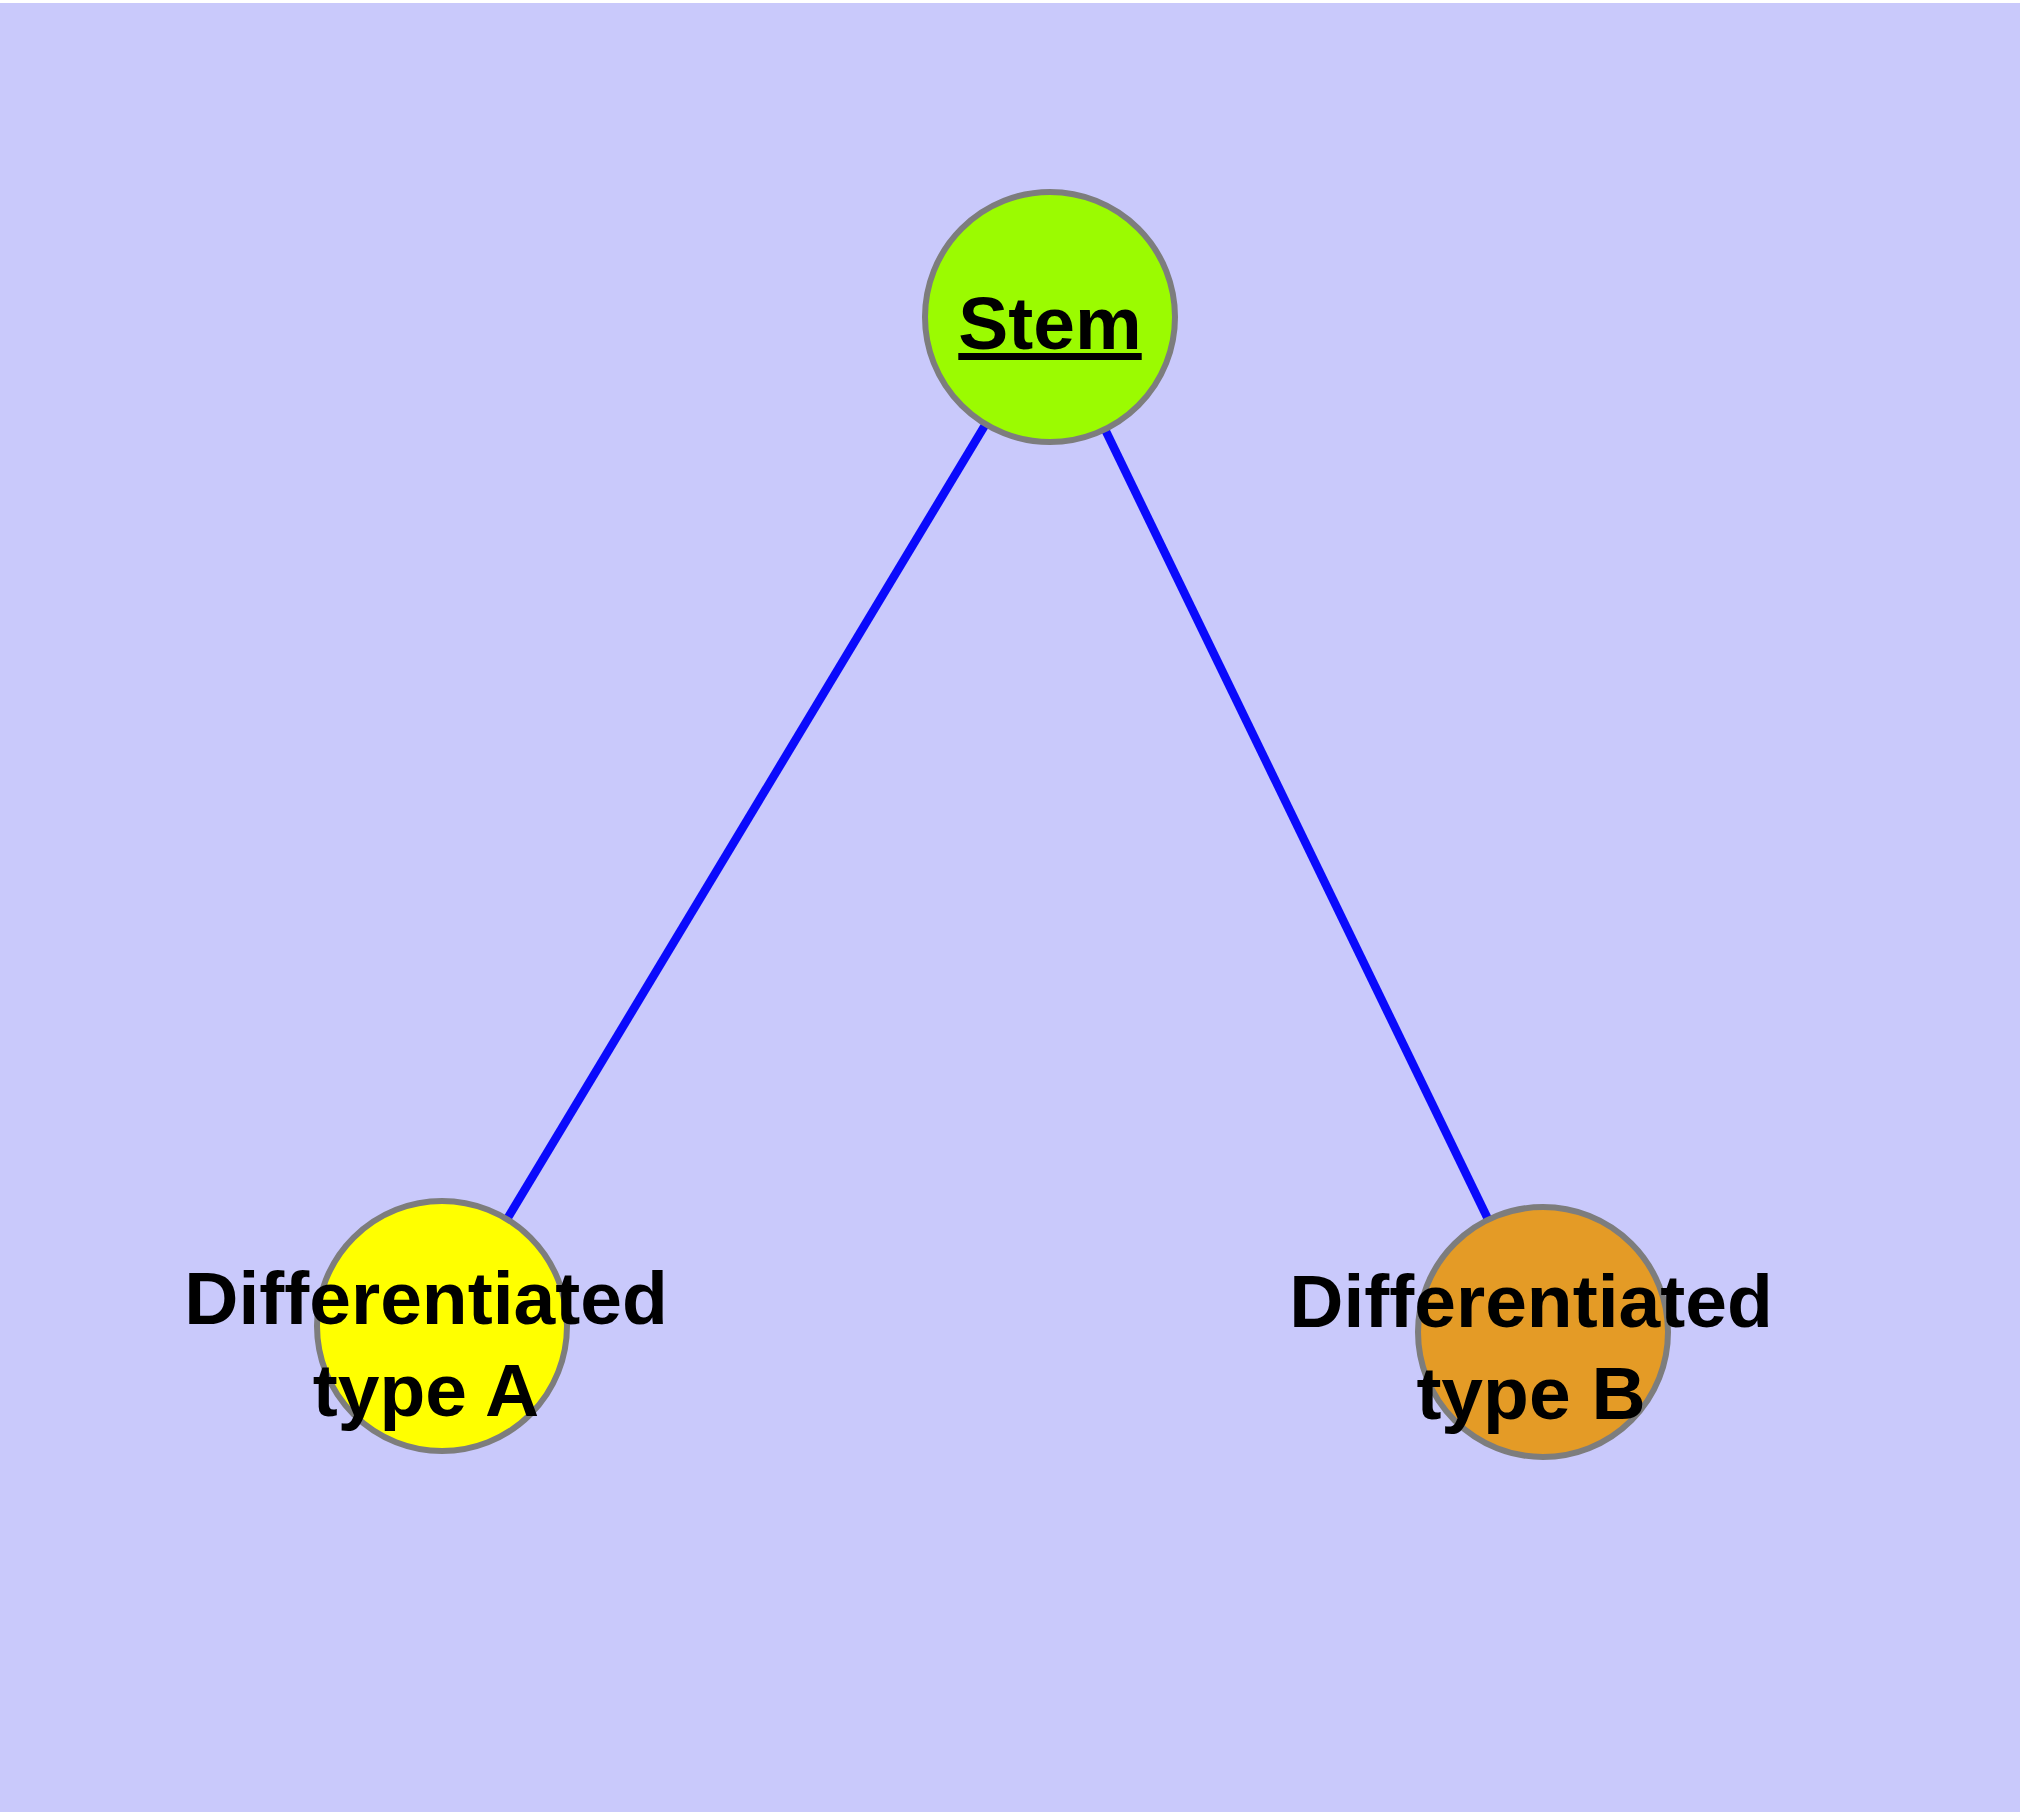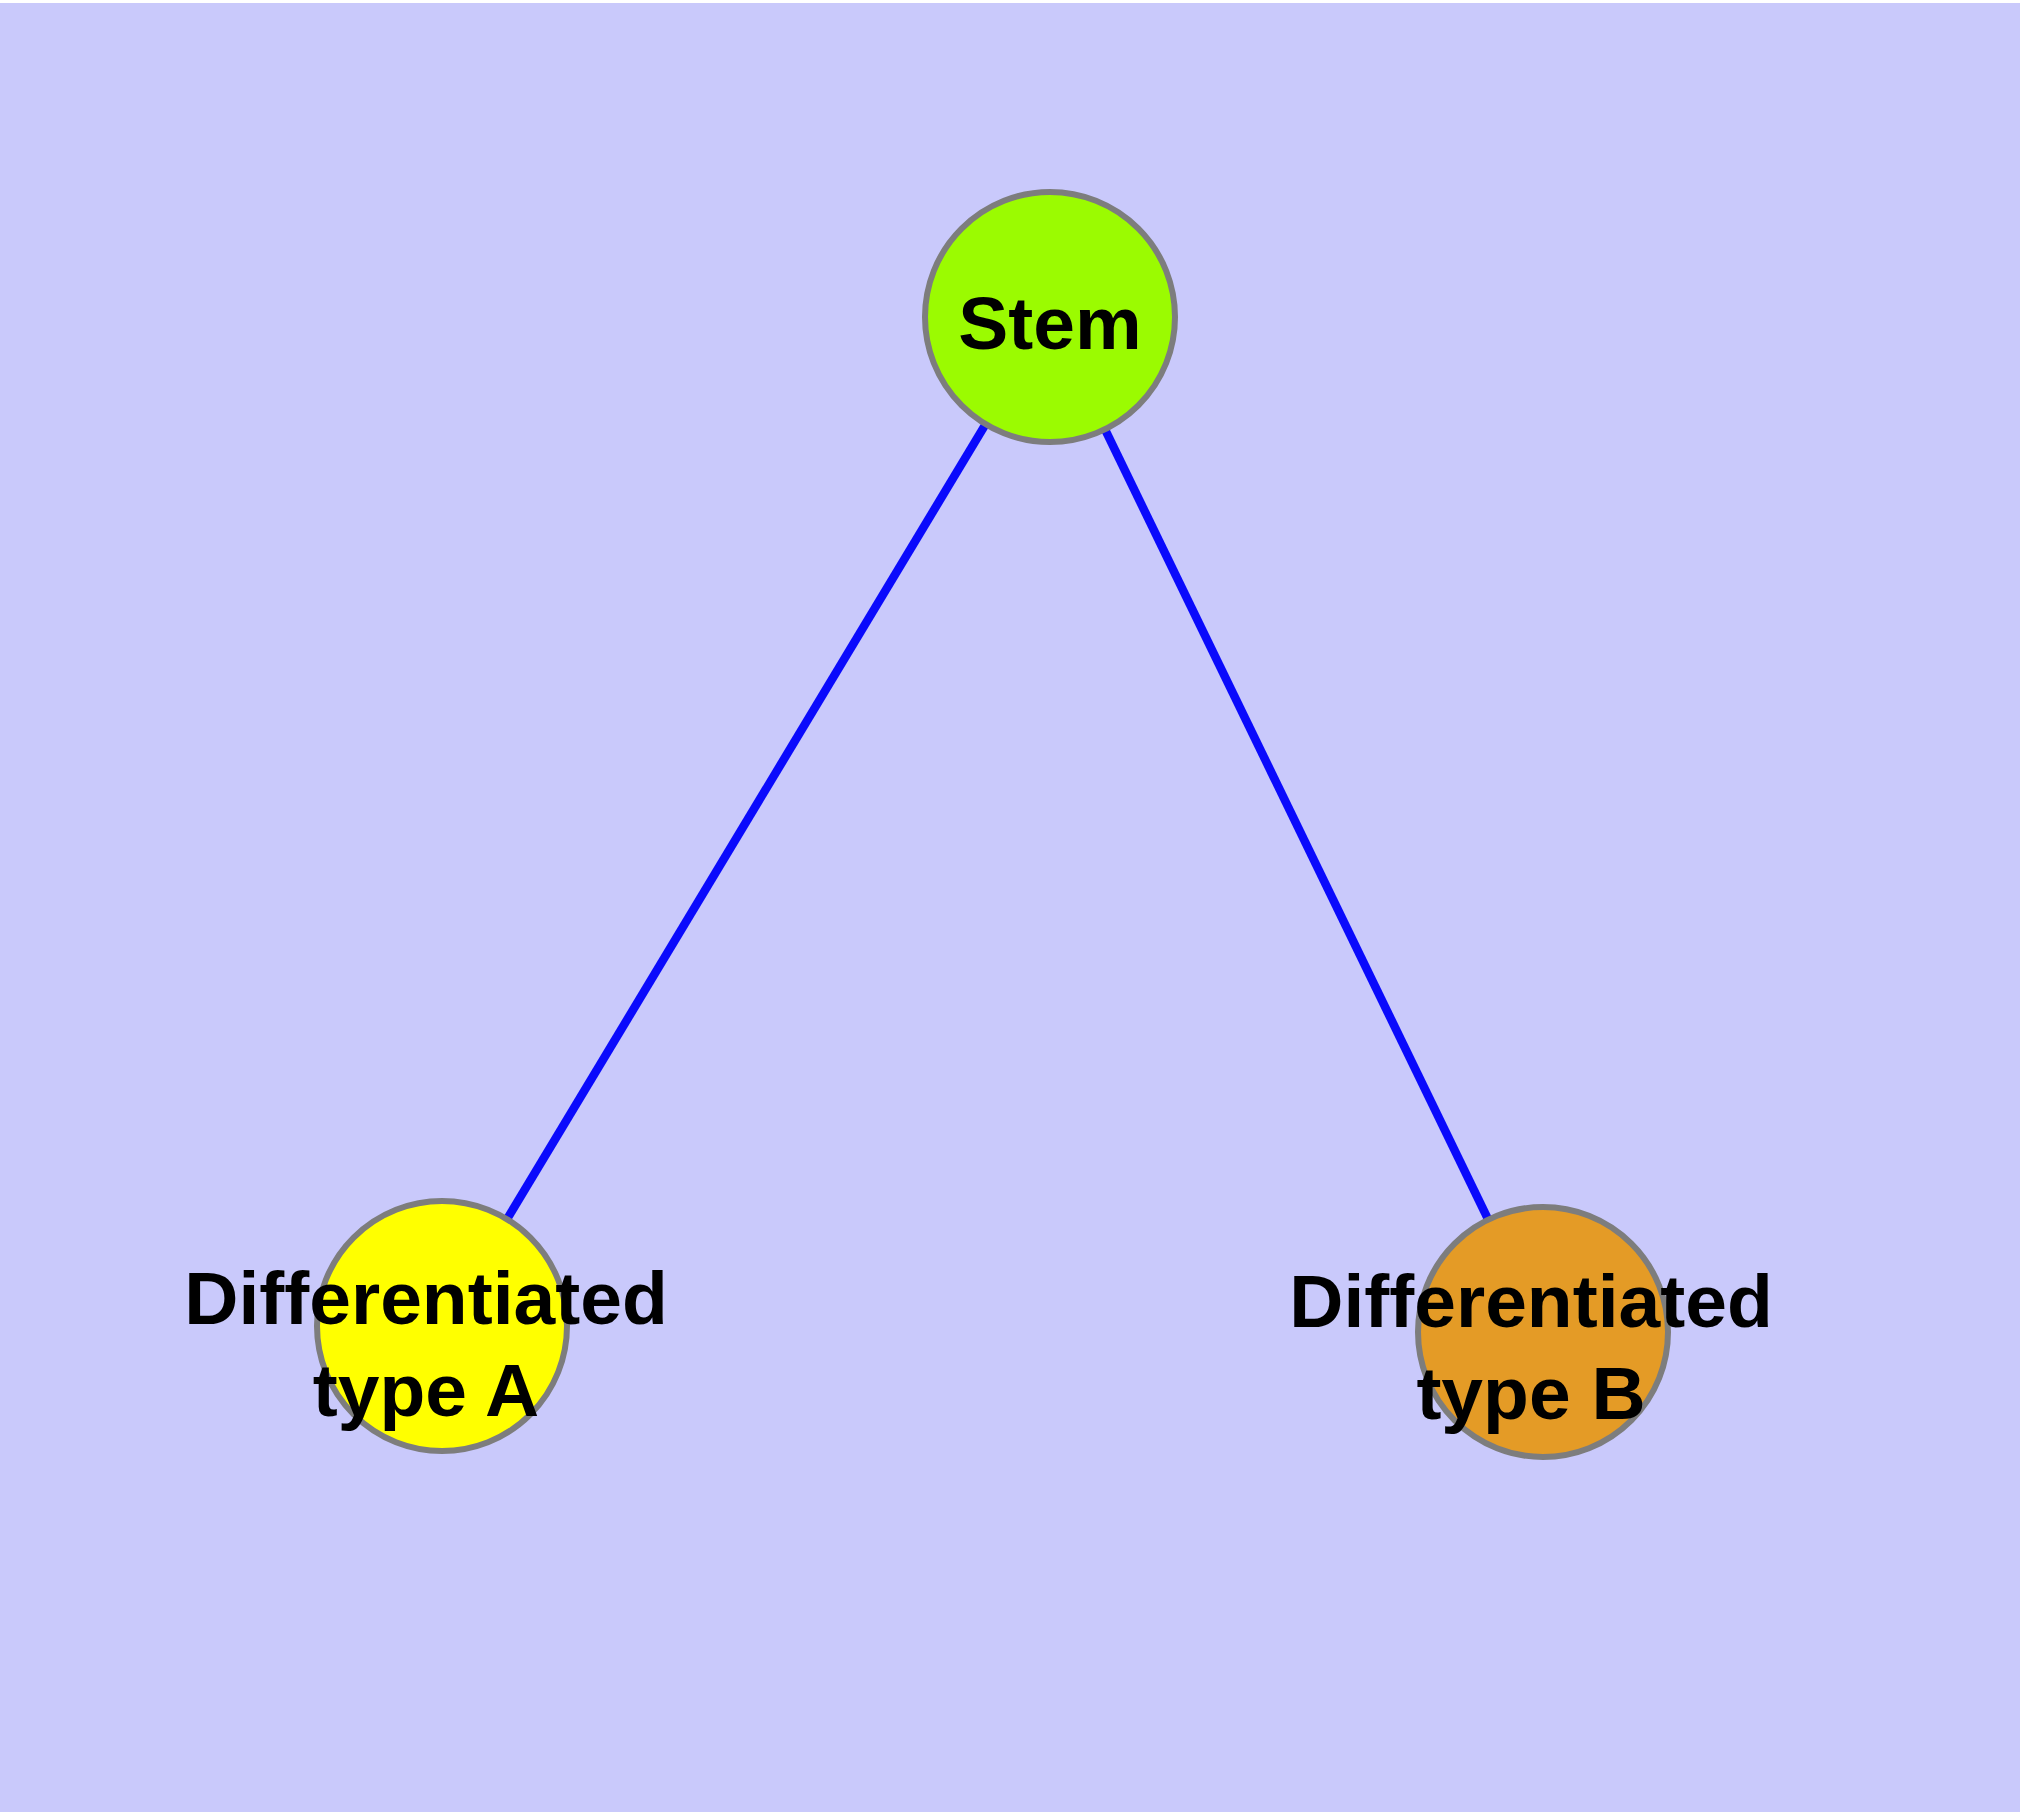--- a/index.html
+++ b/index.html
@@ -47,21 +47,21 @@
     transform: translate(-50%, -50%);
     color: #000000;
     font-size: 75px;
     line-height: 92px;
     font-weight: bold;
     text-align: center;
     white-space: pre-line;
     width: 763px;
     pointer-events: none;
   }
-  .label-stem { left: 1050px; top: 320px;  }
+  .label-stem { left: 1050px; top: 320px; text-decoration: underline;  }
   .label-a    { left: 426px;  top: 1341px; }
   .label-b    { left: 1531px; top: 1344px; }
 </style>
 </head>
 <body>
 
 <div class="frame">
   <div class="canvas" style="background: rgb(201, 201, 251);">
 
     <svg class="edge-layer" viewBox="0 0 2384 2134">

